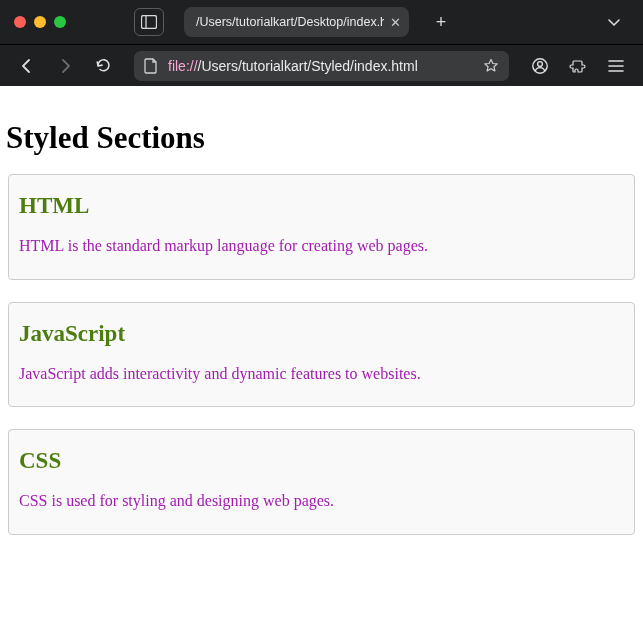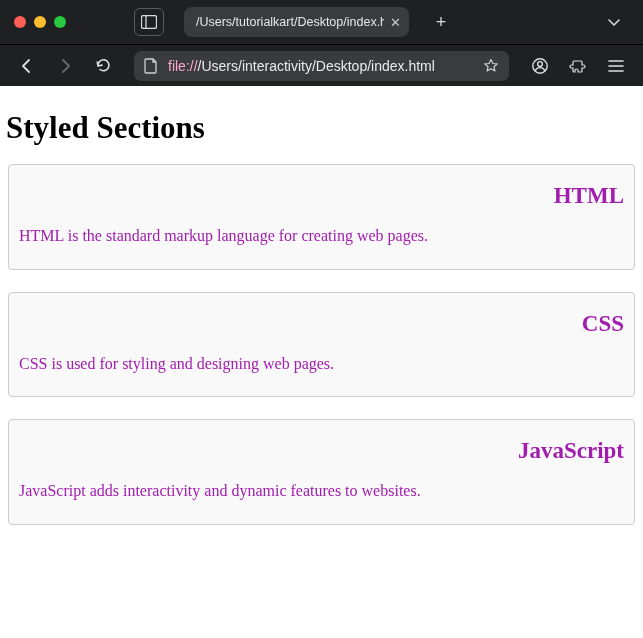--- a/index.html
+++ b/index.html
@@ -96,44 +96,43 @@
       font-size: 14px;
       gap: 10px;
     }
     .addr-icon { color: #d0d1d2; display: flex; align-items: center; }
     .addr-prefix { color: #f9a8d4; }
     .addr-text { color: #eaeaea; white-space: nowrap; overflow: hidden; }
     .addr-spacer { flex: 1; }
 
     
     .page {
-      padding: 22px 6px 20px 6px;
+      padding: 32px 6px 20px 6px;
       font-family: Georgia, "Times New Roman", serif;
       color: #000;
     }
     .page h1 {
       font-size: 31px;
       font-weight: 700;
       margin: 2px 0 18px 0;
       font-family: Georgia, "Times New Roman", serif;
     }
     .card {
       border: 1px solid #ccc;
       background: #f9f9f9;
       border-radius: 4px;
       margin: 0 2px 22px 2px;
       padding: 10px 10px 14px 10px;
     }
     .card h2 {
-      color: #a21caf;
+      color: #4d7c0f;
       font-size: 23px;
       font-weight: 700;
       margin: 8px 0 16px 0;
       font-family: Georgia, "Times New Roman", serif;
-      text-align: right;
     }
     .card p {
       font-size: 16px;
       line-height: 1.35;
       color: #a21caf;
       font-family: Georgia, "Times New Roman", serif;
       margin-bottom: 8px;
     }
 
     svg { display: block; }
@@ -190,21 +189,21 @@
   </div>
 
   <div class="addressbar">
     <span class="addr-icon">
       <svg width="14" height="16" viewBox="0 0 14 16">
           <path d="M2 1 h7 l3 3 v10 a1 1 0 0 1 -1 1 h-9 a1 1 0 0 1 -1 -1 v-12 a1 1 0 0 1 1 -1 z" fill="none" stroke="currentColor" stroke-width="1.3"></path>
           <polyline points="9,1 9,4 12,4" fill="none" stroke="currentColor" stroke-width="1.3"></polyline>
         </svg>
     </span>
     <span>
-      <span class="addr-prefix">file://</span><span class="addr-text">/Users/interactivity/Desktop/index.html</span>
+      <span class="addr-prefix">file://</span><span class="addr-text">/Users/tutorialkart/Styled/index.html</span>
     </span>
     <span class="addr-spacer"></span>
     <span class="addr-icon">
       <svg width="16" height="16" viewBox="0 0 16 16">
           <path d="M8 1.5 l1.9 4 4.3 0.4 -3.2 2.9 0.9 4.2 -3.9 -2.2 -3.9 2.2 0.9 -4.2 -3.2 -2.9 4.3 -0.4 z" fill="none" stroke="currentColor" stroke-width="1.2" stroke-linejoin="round"></path>
         </svg>
     </span>
   </div>
 
   <div class="nav-btn">
@@ -230,21 +229,21 @@
 
 <div class="page">
   <h1>Styled Sections</h1>
 
   <div class="card">
     <h2>HTML</h2>
     <p>HTML is the standard markup language for creating web pages.</p>
   </div>
 
   <div class="card">
+    <h2>JavaScript</h2>
+    <p>JavaScript adds interactivity and dynamic features to websites.</p>
+  </div>
+
+  <div class="card">
     <h2>CSS</h2>
     <p>CSS is used for styling and designing web pages.</p>
   </div>
-
-  <div class="card">
-    <h2>JavaScript</h2>
-    <p>JavaScript adds interactivity and dynamic features to websites.</p>
-  </div>
 </div>
 
 </body></html>

